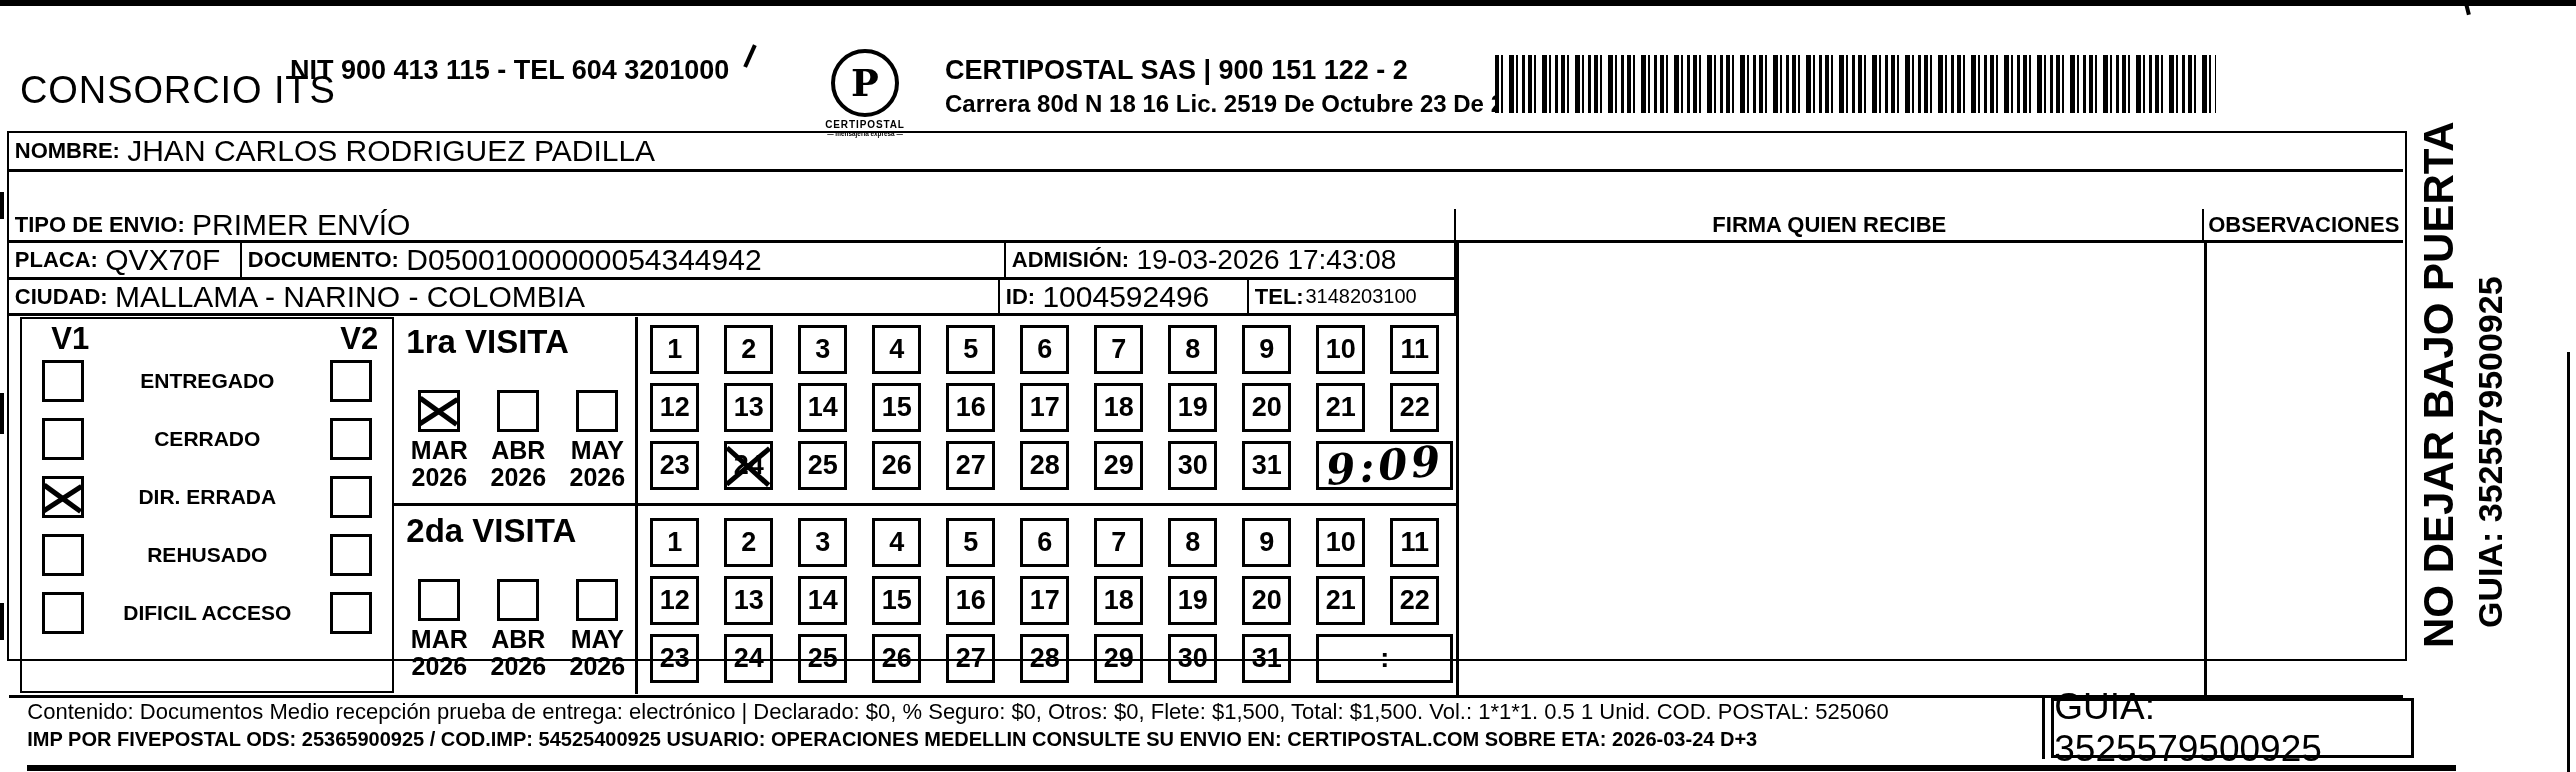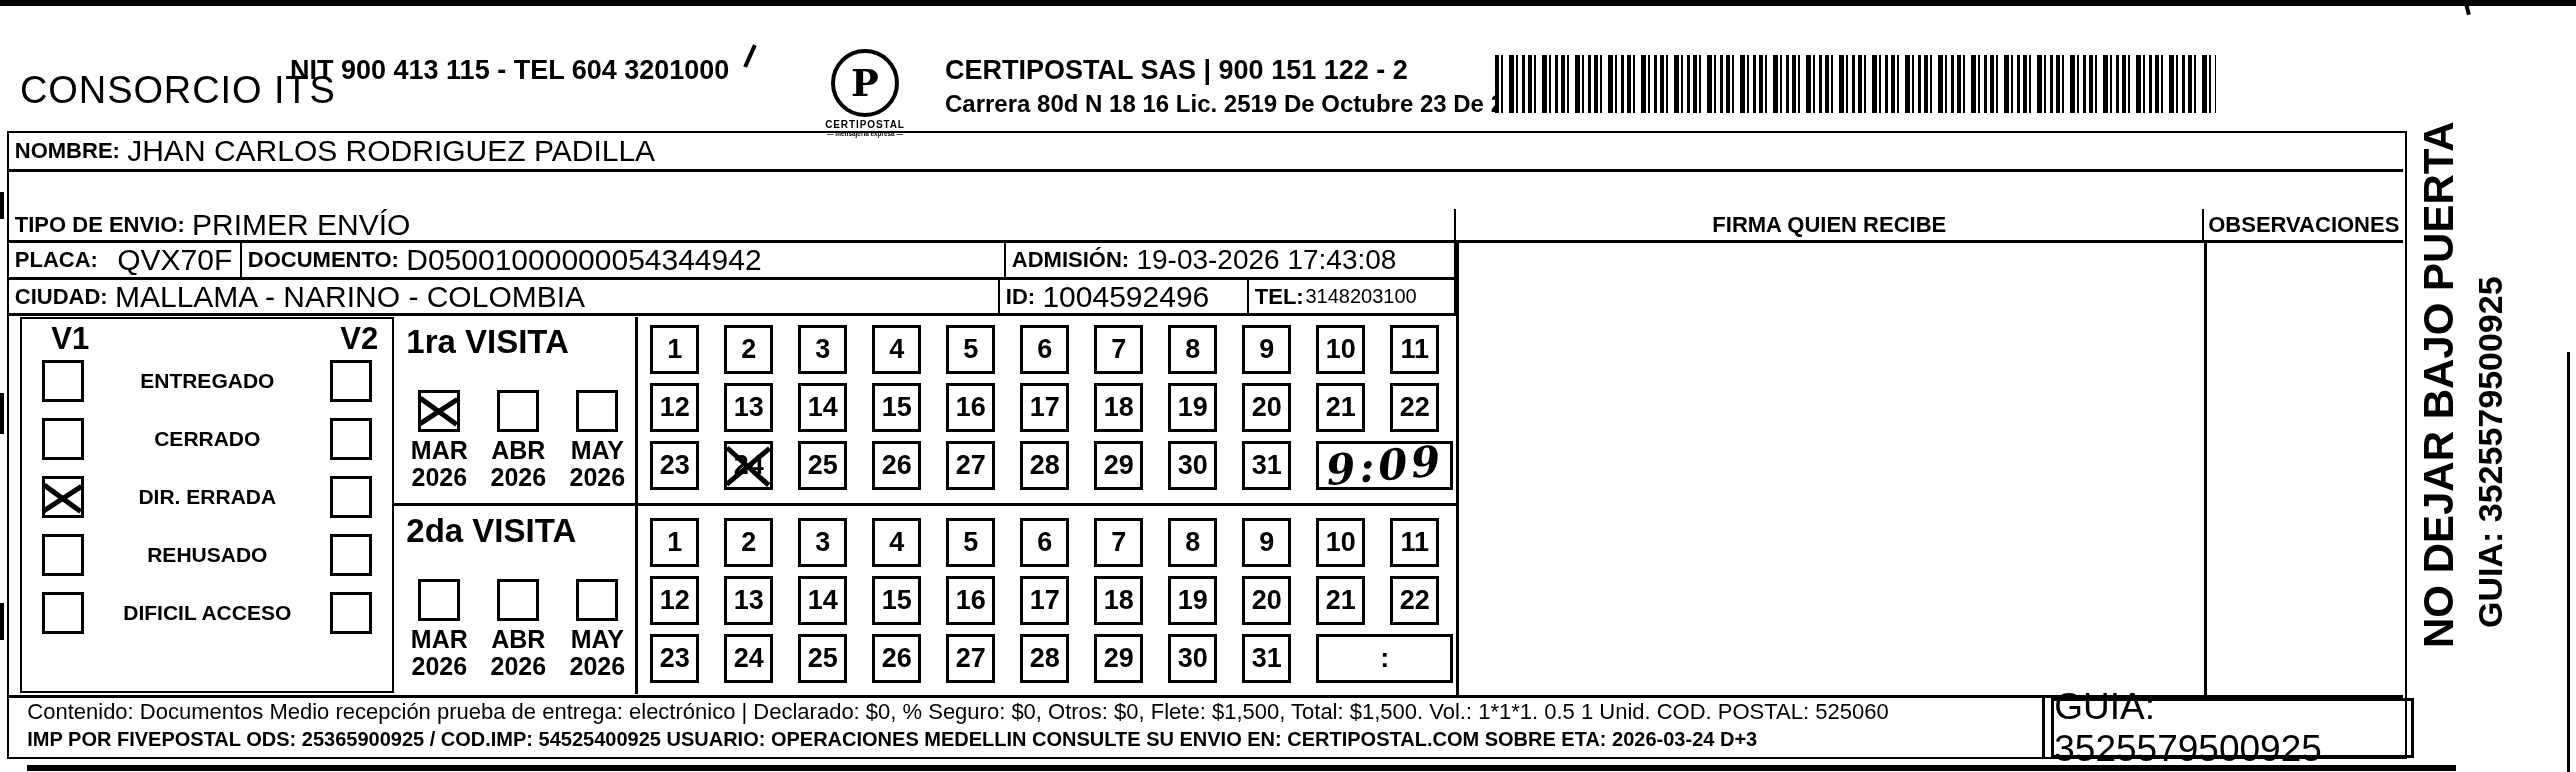--- a/index.html
+++ b/index.html
@@ -17,21 +17,21 @@
   #logo-text{font-size:10px;font-weight:700;letter-spacing:0.9px;margin-top:1.8px;}
   #logo-tag{font-size:6.4px;font-weight:700;letter-spacing:0;}
   #certi-block{left:945px;top:53px;font-size:27px;font-weight:700;line-height:34px;white-space:nowrap;}
   #certi-block .sub{font-size:24px;}
   #barcode{left:1495px;top:55px;width:721px;height:58px;
     background:repeating-linear-gradient(90deg,#000 0 3.7px,#fff 3.7px 6.4px,#000 6.4px 8.2px,#fff 8.2px 13.7px,
       #000 13.7px 19px,#fff 19px 21px,#000 21px 23px,#fff 23px 27px,#000 27px 30px,#fff 30px 33px);}
   .tick1{left:748px;top:44px;width:3.7px;height:24px;background:#000;transform:rotate(24deg);}
   .tick2{left:2465px;top:0px;width:3.7px;height:14.6px;background:#000;transform:rotate(-14deg);}
   
-  #form{left:7.3px;top:131px;width:2400px;height:628px;border:2.7px solid #000;box-sizing:border-box;}
+  #form{left:7.3px;top:131px;width:2400px;height:530px;border:2.7px solid #000;box-sizing:border-box;}
   .cell{position:absolute;box-sizing:border-box;display:flex;align-items:center;white-space:nowrap;overflow:hidden;}
   .lab{font-size:22px;font-weight:700;margin:0 7.3px 0 5.5px;}
   .val{font-size:30px;font-weight:400;letter-spacing:0;}
   .row-b{border-bottom:3.7px solid #000;}
   .col-r{border-right:2.7px solid #000;}
   
   .cb{position:relative;width:42px;height:42px;border:3.7px solid #000;background:#fff;box-sizing:border-box;}
   .cb.checked::before,.cb.checked::after{content:"";position:absolute;left:-14%;top:46%;width:126%;height:4.6px;background:#000;}
   .cb.checked::before{transform:rotate(36deg);}
   .cb.checked::after{transform:rotate(-33deg);}
@@ -111,21 +111,21 @@
       <span class="lab">TIPO DE ENVIO:</span>
       <span class="val">PRIMER ENVÍO</span>
     </div>
     <div class="cell row-b col-r hdr" style="left:1447px;top:76px;width:748px;height:34px;">
       <span>FIRMA QUIEN RECIBE</span>
     </div>
     <div class="cell row-b hdr" style="left:2195px;top:76px;width:199px;height:34px;">
       <span>OBSERVACIONES</span>
     </div>
 
-    <div class="cell row-b col-r" style="left:0;top:110px;width:233px;height:37px;gap:12px;">
+    <div class="cell row-b col-r" style="left:0;top:110px;width:233px;height:37px;">
       <span class="lab">PLACA:</span>
       <span class="val">QVX70F</span>
     </div>
     <div class="cell row-b col-r" style="left:233px;top:110px;width:764px;height:37px;">
       <span class="lab">DOCUMENTO:</span>
       <span class="val">D05001000000054344942</span>
     </div>
     <div class="cell row-b col-r" style="left:997px;top:110px;width:450px;height:37px;">
       <span class="lab">ADMISIÓN:</span>
       <span class="val" style="font-size:28px;">19-03-2026 17:43:08</span>

